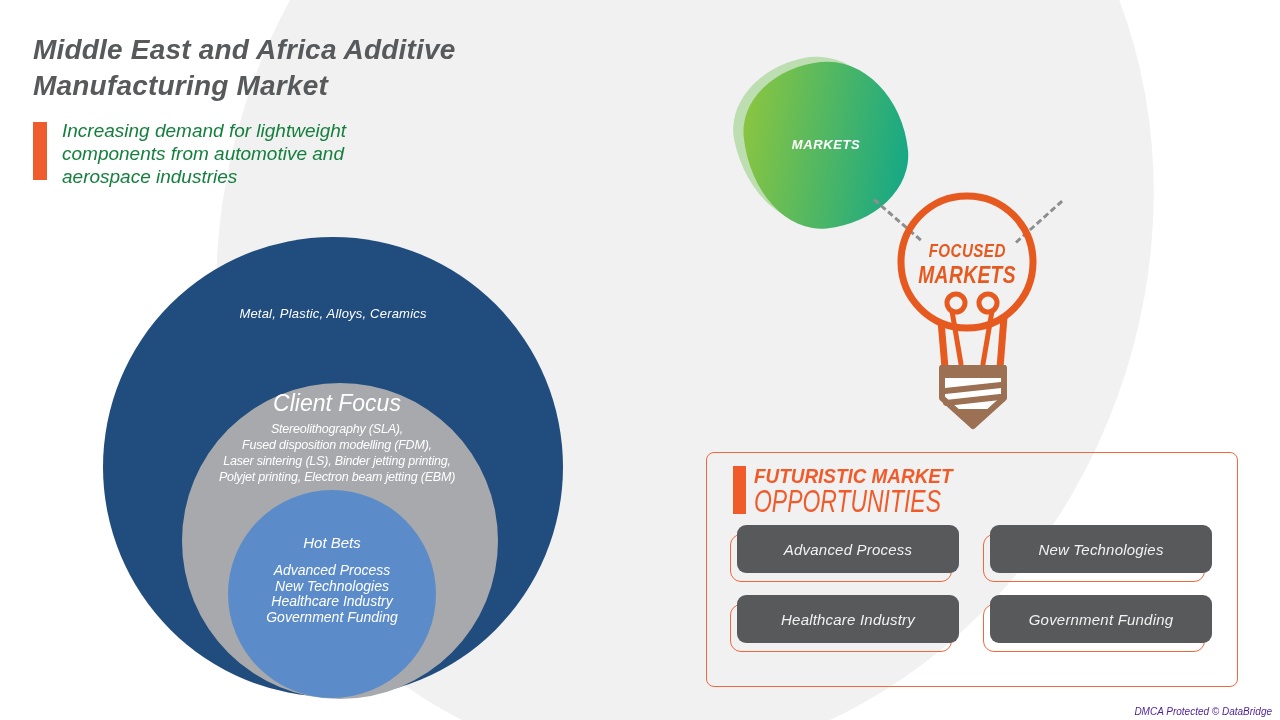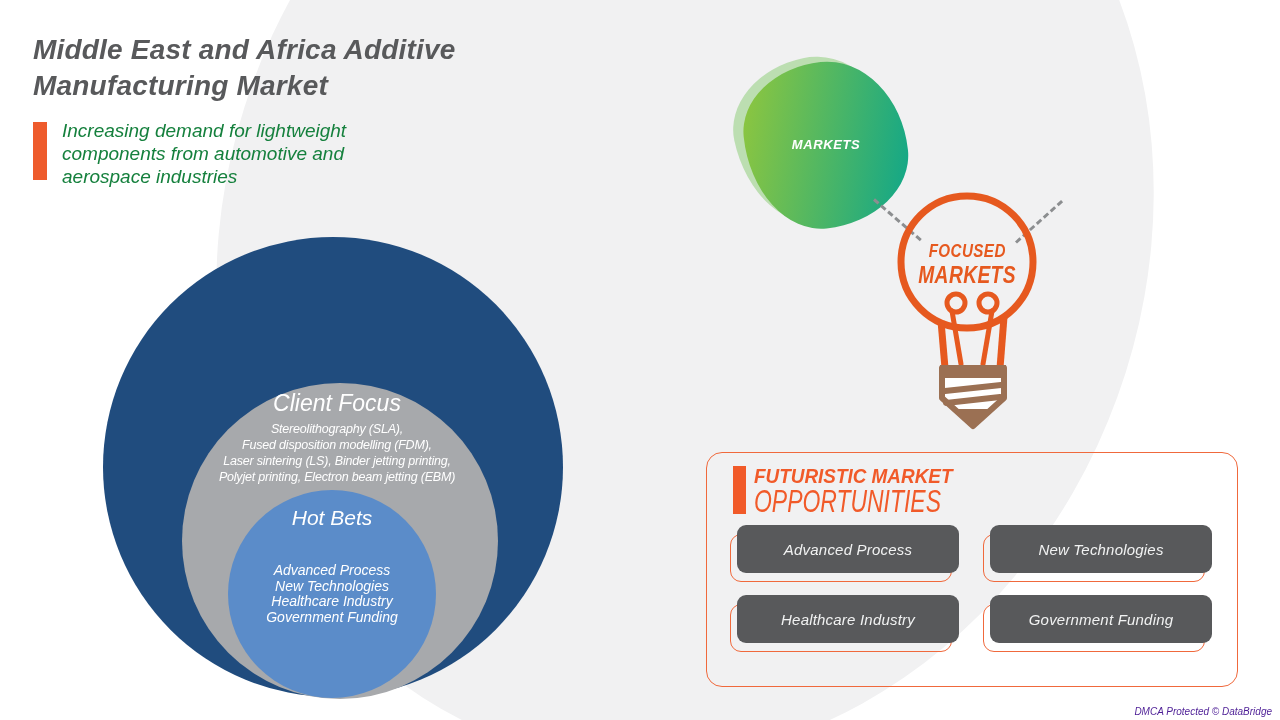--- a/index.html
+++ b/index.html
@@ -35,21 +35,21 @@
   
   .circle { position:absolute; border-radius:50%; }
   .c-outer { left:103px; top:237px; width:460px; height:460px; background:#204c7e; }
   .c-mid   { left:182px; top:383px; width:316px; height:316px; background:#a7a9ac; }
   .c-inner { left:228px; top:490px; width:208px; height:208px; background:#5b8cc9; }
   .circle-text { position:absolute; text-align:center; color:#ffffff; }
   .ct-outer-title { left:133px; top:276px; width:400px; font-size:21px; }
   .ct-outer-desc  { left:133px; top:306px; width:400px; font-size:13px; letter-spacing:0.2px; }
   .ct-mid-title   { left:137px; top:390px; width:400px; font-size:23px; }
   .ct-mid-lines   { left:137px; top:421px; width:400px; font-size:12.5px; line-height:16px; letter-spacing:-0.2px; }
-  .ct-inner-title { left:132px; top:506px; width:400px; font-size:21px; }
+  .ct-inner-title { left:132px; top:534px; width:400px; font-size:15px; }
   .ct-inner-lines { left:132px; top:563px; width:400px; font-size:14px; line-height:15.5px; }
 
   
   .blob-node { position:absolute; }
   .blob-node .shadow, .blob-node .shape { position:absolute; inset:0; }
   .node-green { left:745px; top:62px; width:162px; height:166px; }
   .node-green .shadow {
     background:#a9d79b; opacity:0.75;
     border-radius:52% 48% 55% 45% / 40% 58% 42% 60%;
     transform:translate(-9px,-5px) rotate(-12deg);
@@ -87,21 +87,21 @@
     position:absolute; left:890px; top:241px; width:154px; text-align:center;
     color:#e6591f; font-weight:700; line-height:1;
   }
   .bulb-text .l1, .bulb-text .l2 { display:inline-block; transform:scaleX(0.8); }
   .bulb-text .l1 { font-size:19px; letter-spacing:0.5px; }
   .bulb-text .l2 { font-size:24px; margin-top:3px; letter-spacing:0.5px; }
 
   
   .opp-panel {
     position:absolute; left:706px; top:452px; width:532px; height:235px;
-    border:1.5px solid #f0693c; border-radius:16px;
+    border:1.5px solid #f0693c; border-radius:8px;
   }
   .opp-accent { position:absolute; left:26px; top:13px; width:13px; height:48px; background:#f15a29; }
   .opp-h1 {
     position:absolute; left:47px; top:11px; color:#f15a29; font-weight:700;
     font-size:21px; white-space:nowrap; transform:scaleX(0.9); transform-origin:left;
   }
   .opp-h2 {
     position:absolute; left:47px; top:31px; color:#f15a29; font-weight:400;
     font-size:31px; white-space:nowrap; transform:scaleX(0.74); transform-origin:left;
   }
@@ -137,20 +137,21 @@
   </div>
   <div class="subtitle-wrap">
     <div class="accent-bar"></div>
     <div class="subtitle">Increasing demand for lightweight components from automotive and aerospace industries</div>
   </div>
 
   <div class="circle c-outer"></div>
   <div class="circle c-mid"></div>
   <div class="circle c-inner"></div>
 
+  <div class="circle-text ct-outer-desc">Metal, Plastic, Alloys, Ceramics</div>
 
   <div class="circle-text ct-mid-title">Client Focus</div>
   <div class="circle-text ct-mid-lines">
     <div>Stereolithography (SLA),</div>
     <div>Fused disposition modelling (FDM),</div>
     <div>Laser sintering (LS), Binder jetting printing,</div>
     <div>Polyjet printing, Electron beam jetting (EBM)</div>
   </div>
 
   <div class="circle-text ct-inner-title">Hot Bets</div>

